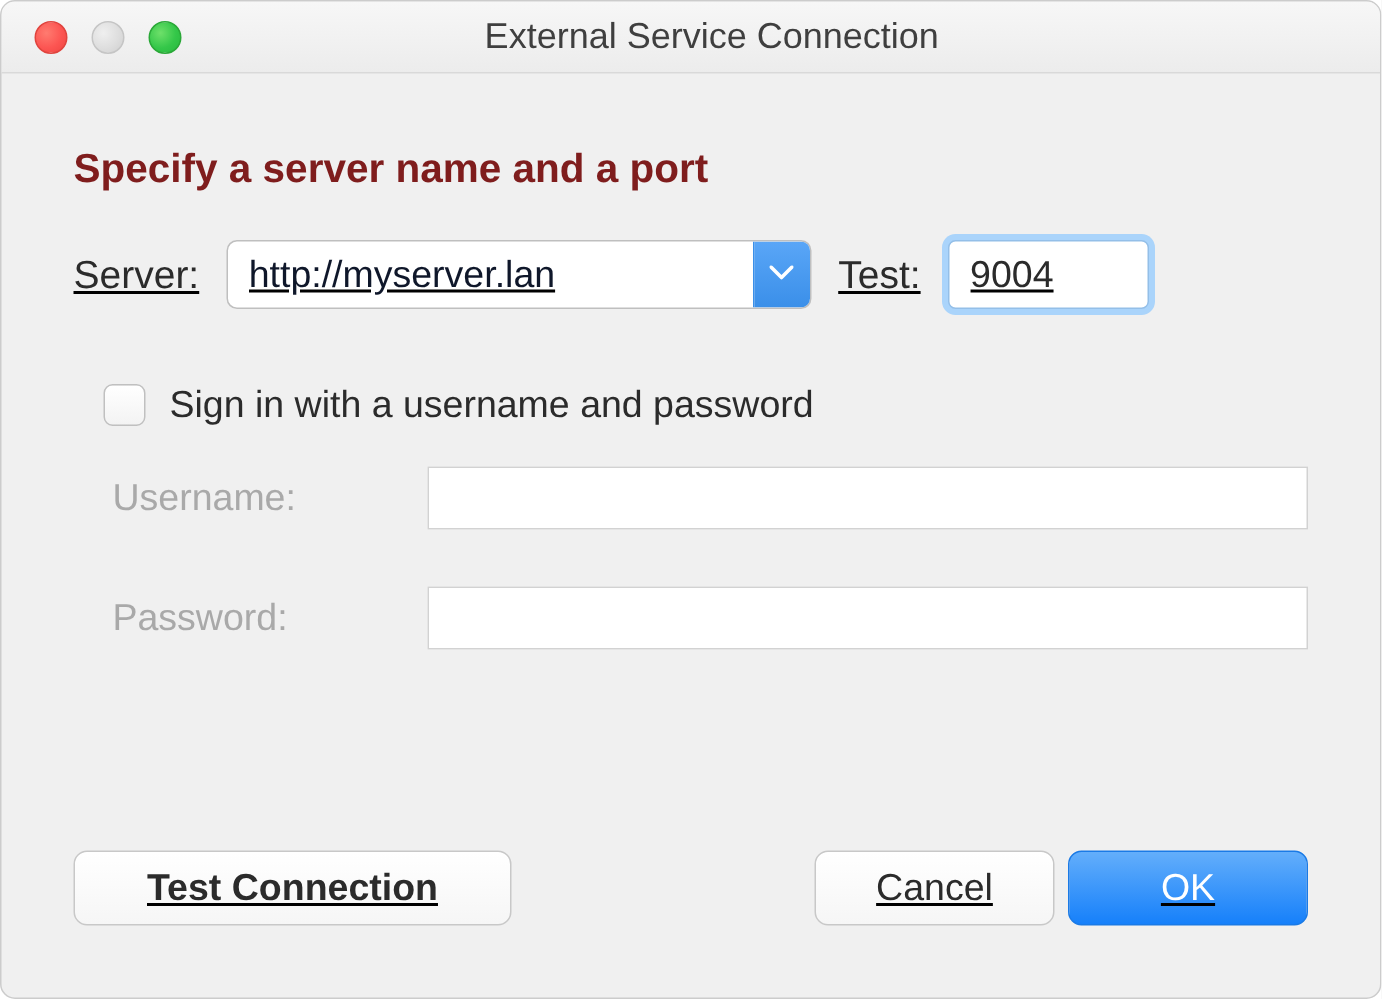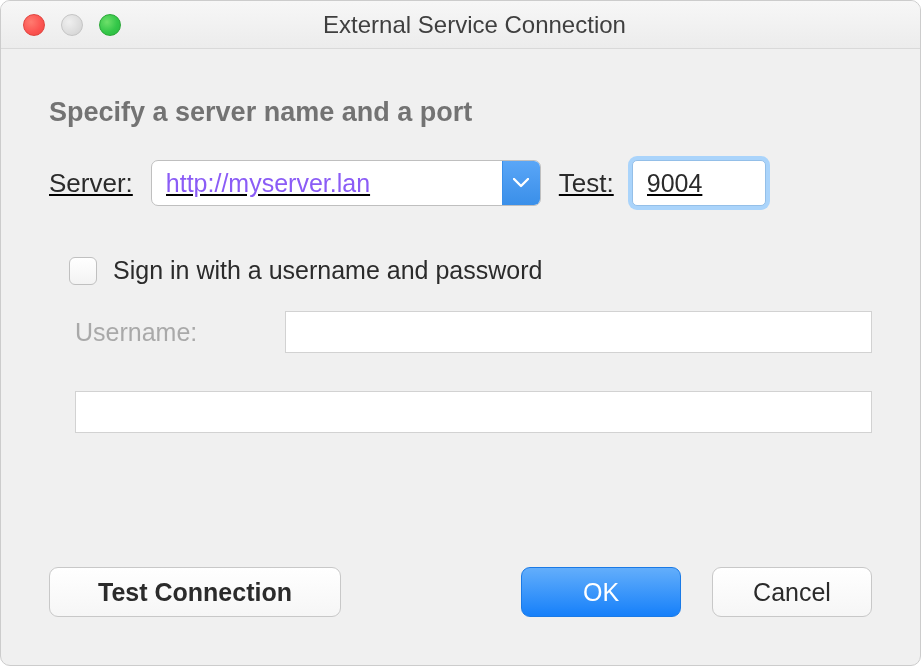--- a/index.html
+++ b/index.html
@@ -68,21 +68,21 @@
     .content {
       flex: 1;
       padding: 48px 48px 40px 48px;
       display: flex;
       flex-direction: column;
       position: relative;
     }
     .heading {
       font-size: 27px;
       font-weight: 700;
-      color: #737373;
+      color: #7f1d1d;
       margin-bottom: 32px;
     }
     .row-server {
       display: flex;
       align-items: center;
       gap: 18px;
       margin-bottom: 50px;
       text-decoration: underline;
     }
     .label {
@@ -101,21 +101,21 @@
       background: #fff;
       overflow: hidden;
       width: 390px;
     }
     .combobox-input {
       flex: 1;
       border: none;
       outline: none;
       font-size: 25px;
       padding: 0 14px;
-      color: #8b5cf6;
+      color: #0f172a;
       background: transparent;
       font-family: inherit;
     }
     .combobox-arrow {
       width: 40px;
       background: linear-gradient(#5aa6f7, #3a8fe9);
       display: flex;
       align-items: center;
       justify-content: center;
       border-left: 1px solid #3a8fe9;
@@ -132,21 +132,20 @@
       outline: none;
       box-shadow: 0 0 0 4px #aad4fb;
       border-color: #94bfe8;
       font-family: inherit;
     }
     .signin-block {
       padding-left: 20px;
     }
     .checkbox-row {
       display: flex;
-      align-items: center;
       gap: 16px;
       margin-bottom: 26px;
     }
     .checkbox {
       width: 28px;
       height: 28px;
       background: linear-gradient(#ffffff, #f3f3f3);
       border: 1px solid #c0c0c0;
       border-radius: 6px;
     }
@@ -172,22 +171,23 @@
       background: #fff;
       font-size: 24px;
       padding: 0 10px;
       outline: none;
       font-family: inherit;
     }
     .button-row {
       display: flex;
       align-items: center;
       margin-top: auto;
-      gap: 31px;
+      gap: 9px;
       padding-bottom: 8px;
+      text-decoration: underline;
     }
     .btn {
       height: 50px;
       border-radius: 9px;
       border: 1px solid #c8c8c8;
       background: linear-gradient(#ffffff, #f6f6f6);
       font-size: 25px;
       color: #2b2b2b;
       cursor: pointer;
       font-family: inherit;
@@ -246,24 +246,25 @@
         <div class="checkbox"></div>
         <span class="checkbox-label">Sign in with a username and password</span>
       </div>
 
       <div class="cred-row">
         <span class="cred-label label-disabled">Username:</span>
         <input class="cred-input" type="text" value="" style="">
       </div>
 
       <div class="cred-row">
+        <span class="cred-label label-disabled">Password:</span>
         <input class="cred-input" type="password" value="" style="">
       </div>
     </div>
 
     <div class="button-row">
       <button class="btn btn-test">Test Connection</button>
       <div class="spacer"></div>
+      <button class="btn btn-cancel">Cancel</button>
       <button class="btn btn-ok">OK</button>
-      <button class="btn btn-cancel">Cancel</button>
     </div>
   </div>
 </div>
 
 </body></html>

